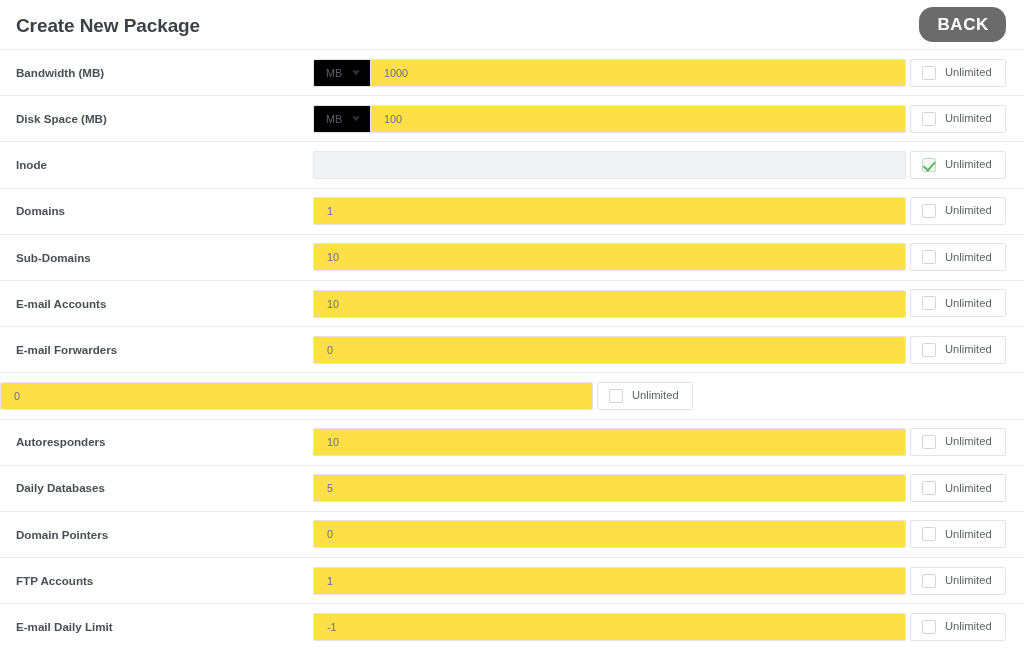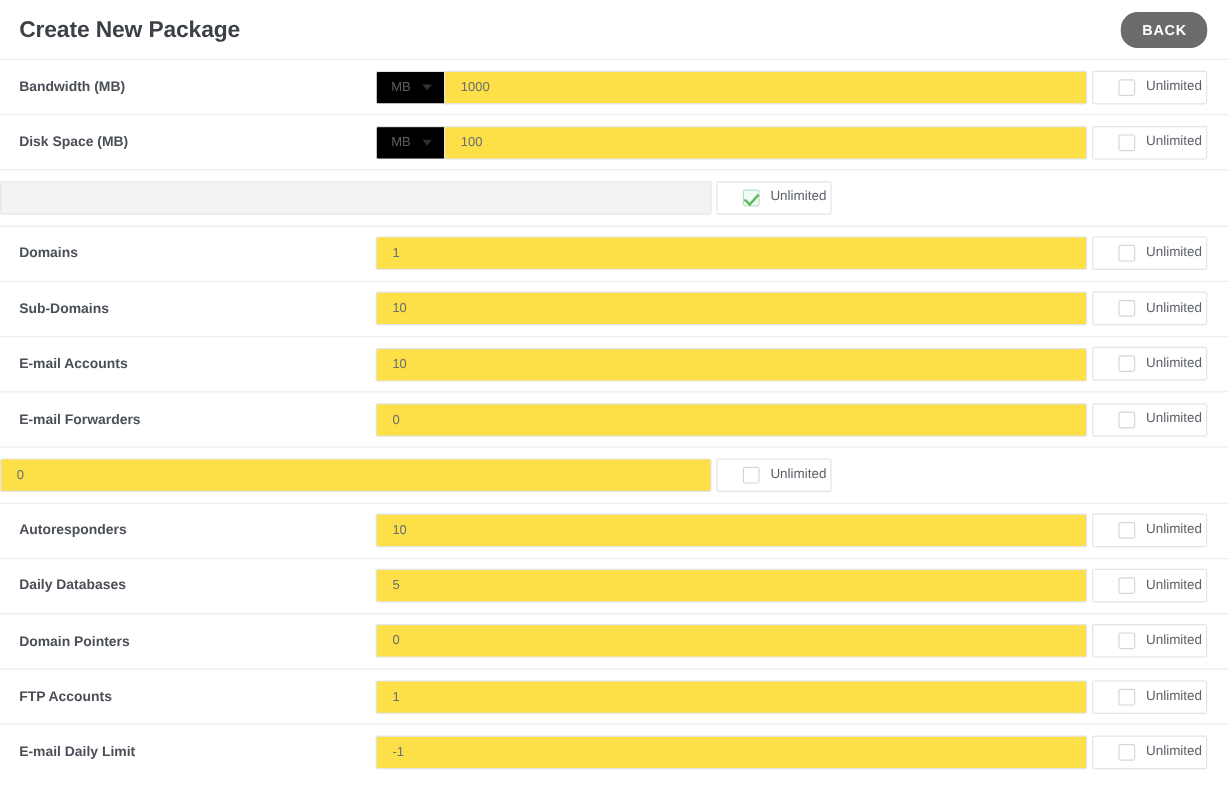--- a/index.html
+++ b/index.html
@@ -35,21 +35,21 @@
     font-weight: bold;
     color: #3c4148;
     letter-spacing: -0.1px;
     line-height: 1;
     padding-top: 2px;
   }
 
   .back-button {
     background: #6b6b6b;
     color: #ffffff;
-    font-size: 12px;
+    font-size: 17px;
     font-weight: bold;
     letter-spacing: 0.6px;
     border: none;
     border-radius: 14px;
     padding: 9px 17px 9px 18px;
     cursor: pointer;
     line-height: 1;
     font-family: "Liberation Sans", sans-serif;
   }
 
@@ -152,21 +152,21 @@
     position: absolute;
     left: 597px;
     top: 9px;
     width: 96px;
     height: 28px;
     border: 1px solid #e2e4e6;
     border-radius: 2px;
     background: #ffffff;
     display: flex;
     align-items: center;
-    padding-left: 21px;
+    padding-left: 11px;
     cursor: pointer;
   }
 
   .checkbox {
     position: relative;
     width: 14px;
     height: 14px;
     flex: 0 0 14px;
     border: 1px solid #d3d6d9;
     background: #ffffff;
@@ -235,20 +235,21 @@
             </div>
             <input class="text-input" type="text" value="100" style="">
           </div>
           <div class="unlimited-box">
             <span class="checkbox"></span>
             <span class="unlimited-label">Unlimited</span>
           </div>
         </div>
       </div>
       <div class="form-row">
+        <div class="row-label">Inode</div>
         <div class="row-control">
           <div class="input-group no-unit">
             <input class="text-input disabled" type="text" disabled="" value="" style="">
           </div>
           <div class="unlimited-box">
             <span class="checkbox checked"></span>
             <span class="unlimited-label">Unlimited</span>
           </div>
         </div>
       </div>

